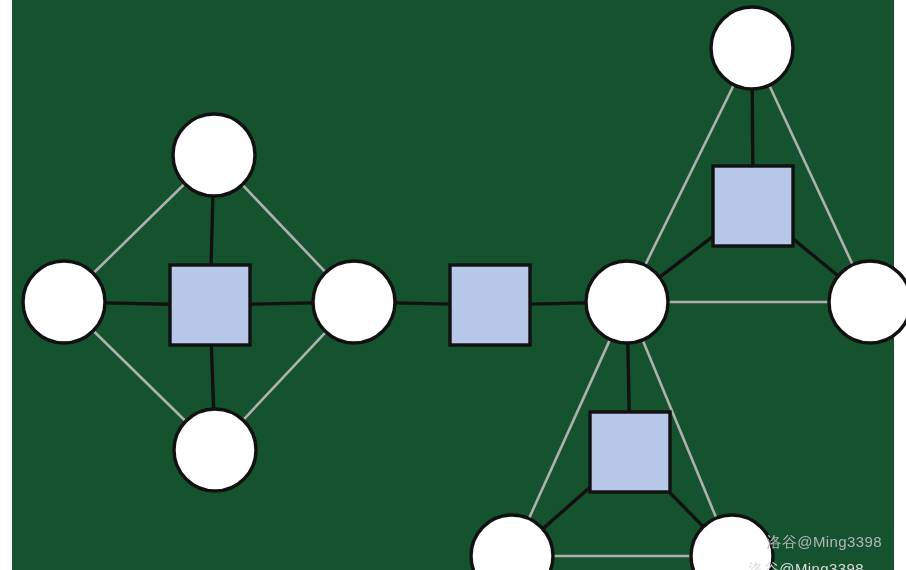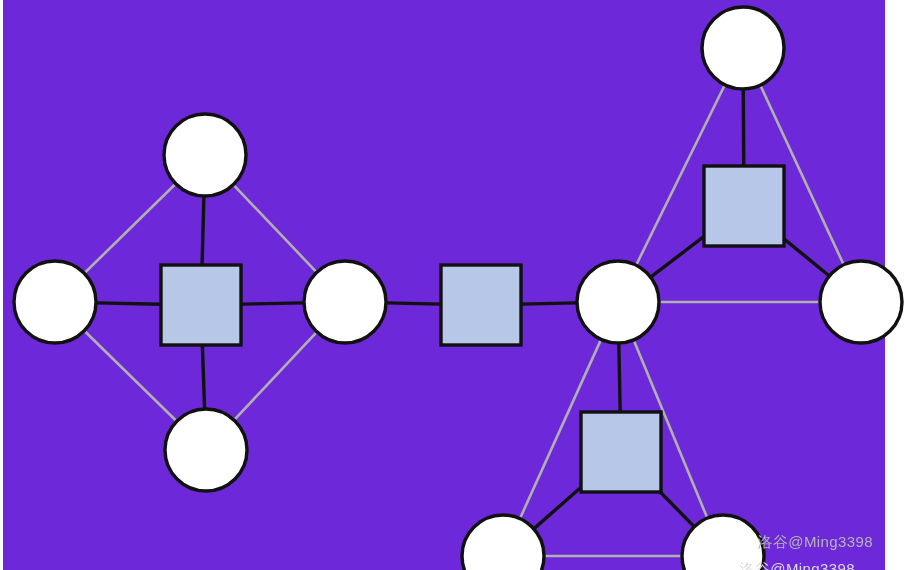--- a/index.html
+++ b/index.html
@@ -10,24 +10,24 @@
   }
   body {
     width: 906px;
     height: 570px;
     position: relative;
     overflow: hidden;
     font-family: "Liberation Sans", sans-serif;
   }
   #diagram-root {
     position: absolute;
-    left: 3px; top: 0;
+    left: 12px; top: 0;
     width: 882px;
     height: 570px;
-    background: #6d28d9;
+    background: #14532d;
   }
   svg#graph-canvas {
     display: block;
     width: 906px;
     height: 570px;
   }
   .watermark {
     position: absolute;
     color: #b8b8b8;
     font-size: 15px;

